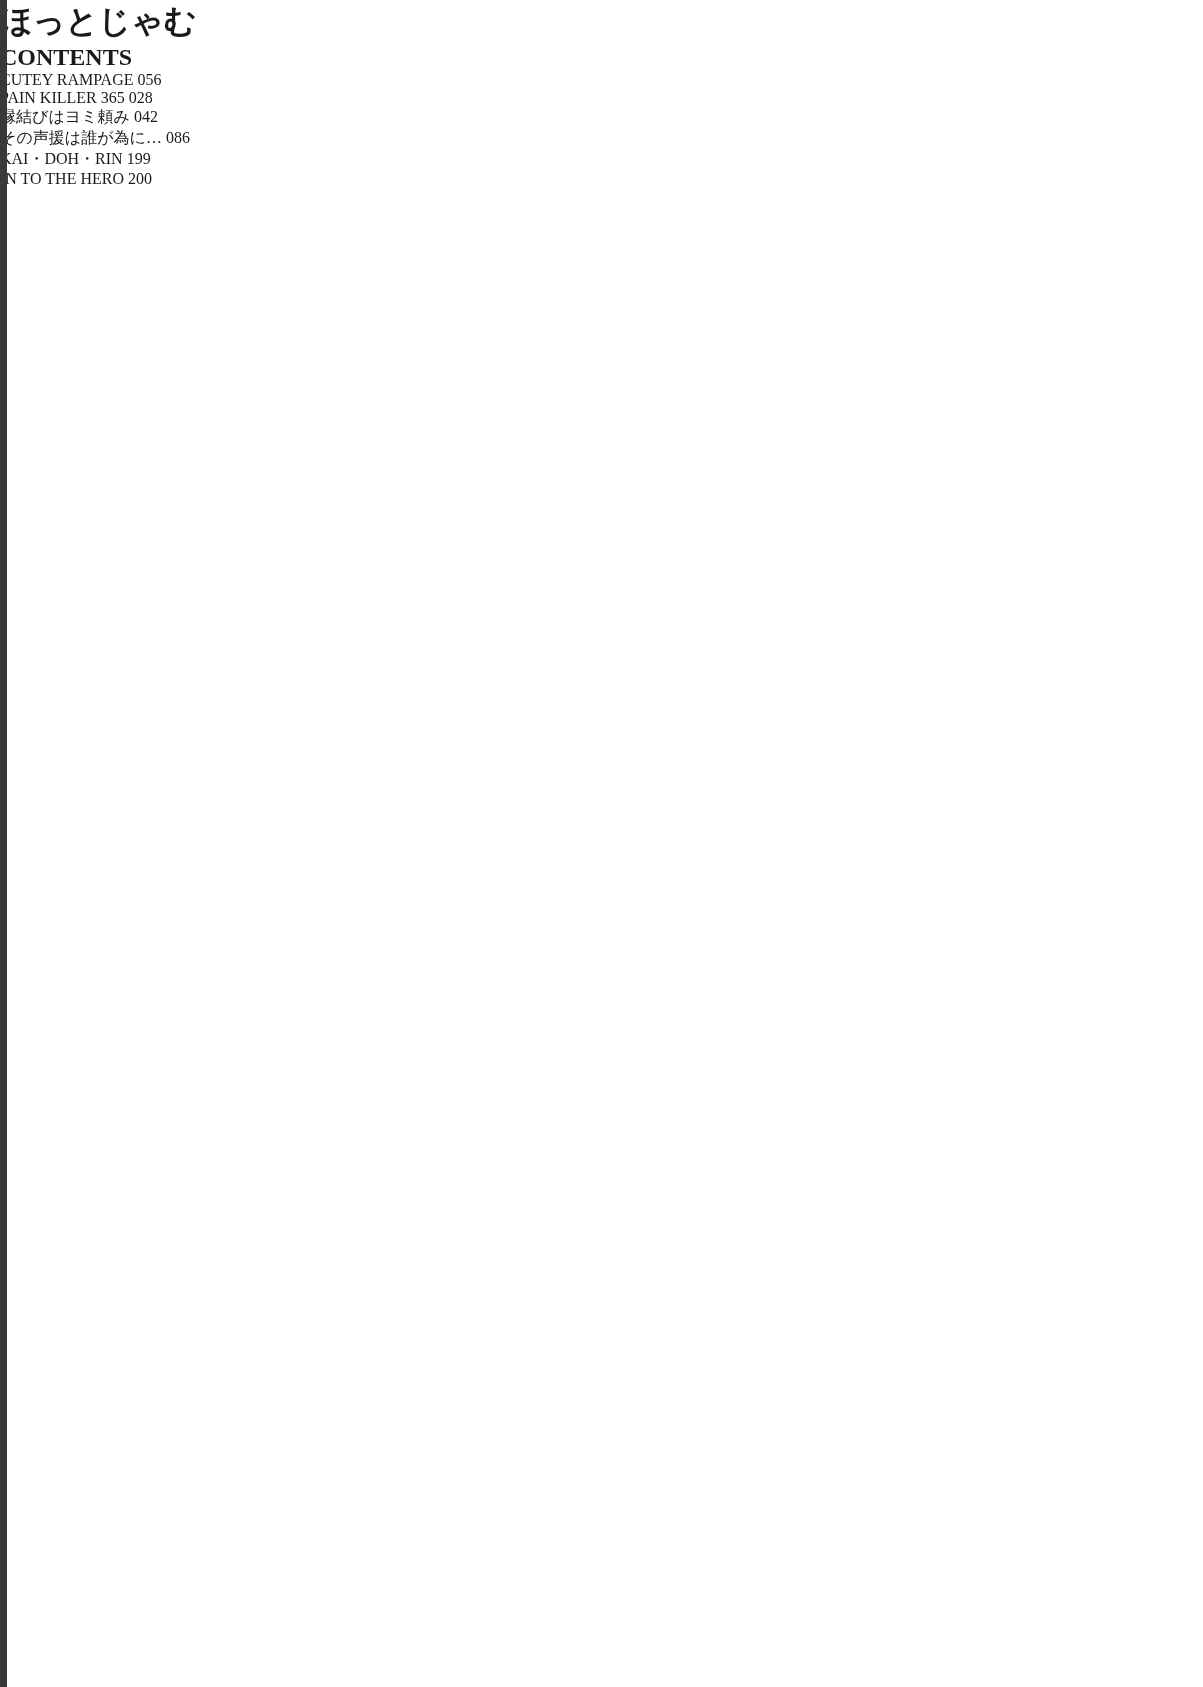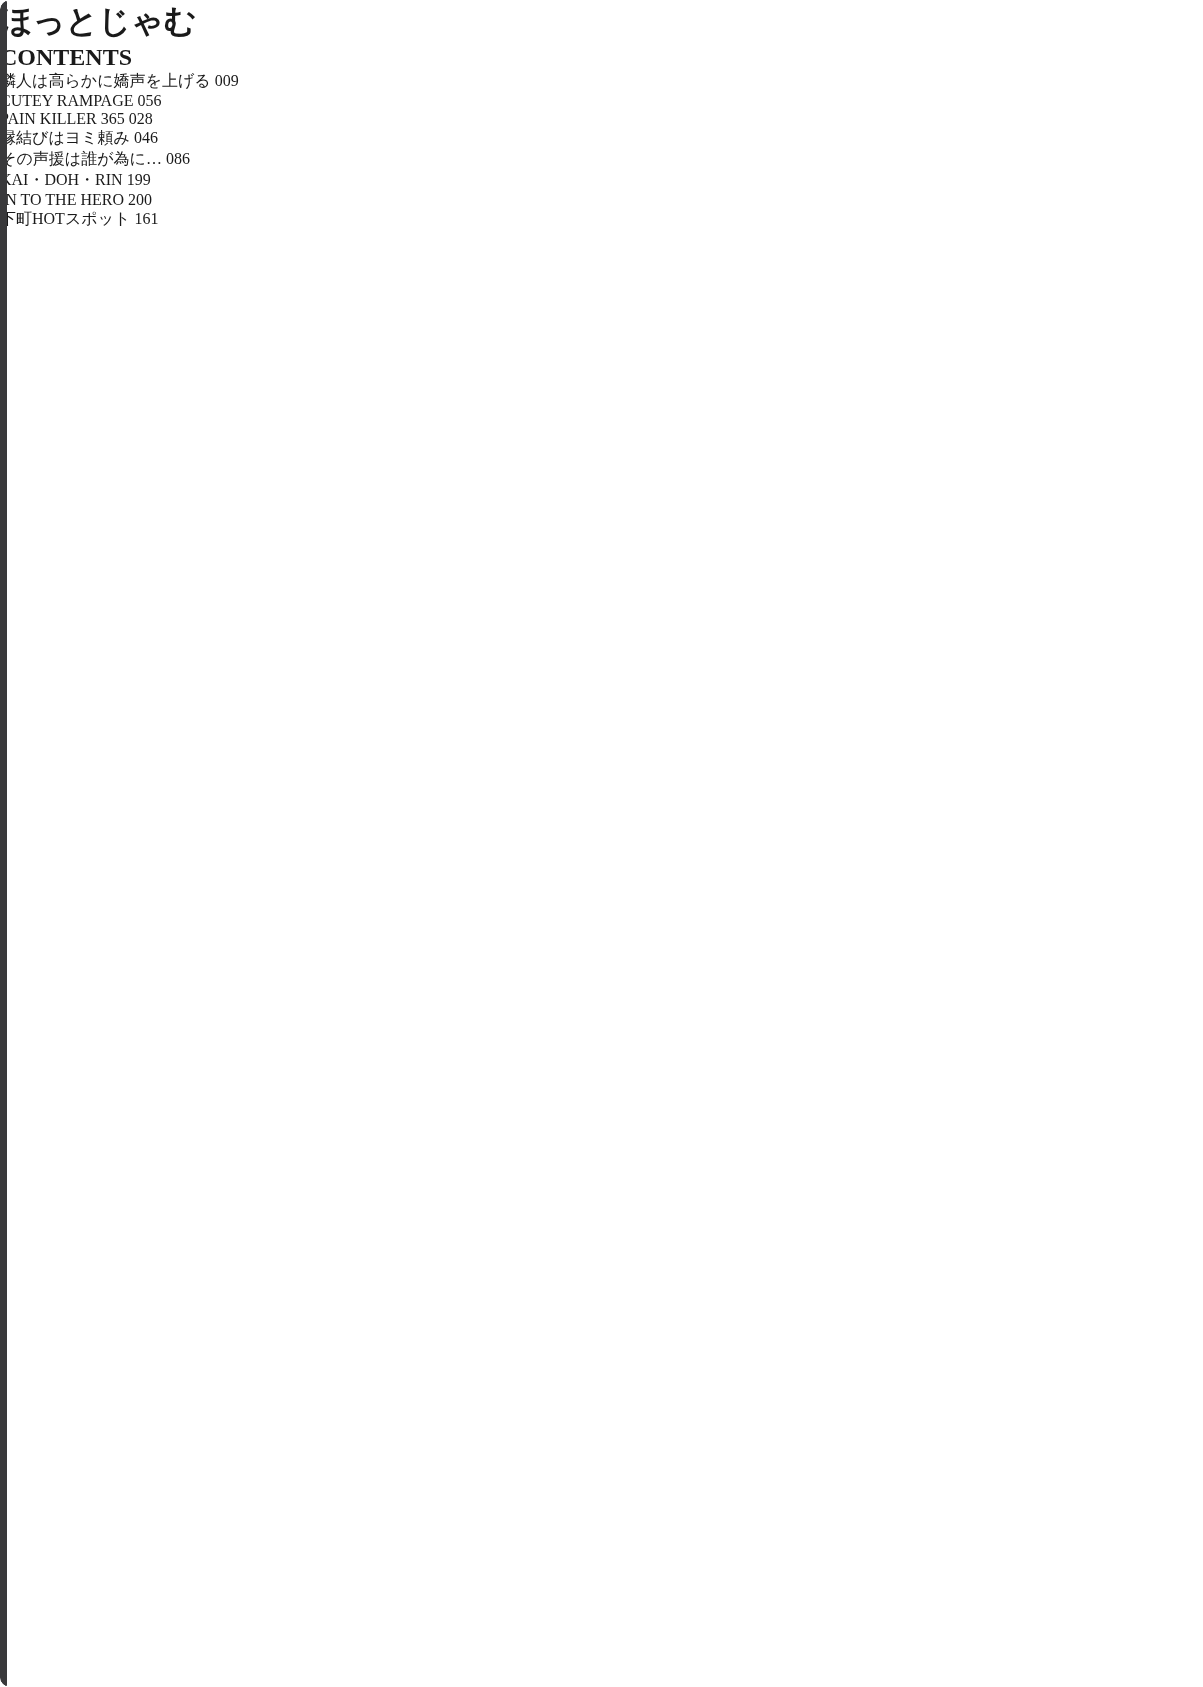--- a/index.html
+++ b/index.html
@@ -1,15 +1,15 @@
 <!DOCTYPE html>
 <html><head>
 <meta charset="utf-8">
 <style>
-  * { margin: 0; padding: 0; box-sizing: border-box; border-radius: 10px; }
+  * { margin: 0; padding: 0; box-sizing: border-box; }
   html, body {
     width: 1203px;
     background: #ffffff;
     font-family: "Liberation Serif", "DejaVu Serif", serif;
   }
   .page {
     position: relative;
     width: 1203px;
     height: 1687px;
     background: #ffffff;
@@ -84,55 +84,47 @@
 
   <div class="edge-strip left"></div>
   <div class="edge-strip right"></div>
 
   <h1 class="book-title">ほっとじゃむ</h1>
 
   <h2 class="contents-heading">CONTENTS</h2>
 
   <div class="toc-list">
 
-    <div class="toc-row">
-      <span class="toc-title">隣人は高らかに嬌声を上げる</span>
-      <span class="toc-page">009</span>
-    </div>
 
 
     <div class="toc-row">
       <span class="toc-title">CUTEY RAMPAGE</span>
       <span class="toc-page">056</span>
     </div>
 
     <div class="toc-row">
       <span class="toc-title">PAIN KILLER 365</span>
       <span class="toc-page">028</span>
     </div>
 
     <div class="toc-row">
       <span class="toc-title">縁結びはヨミ頼み</span>
-      <span class="toc-page">046</span>
+      <span class="toc-page">042</span>
     </div>
 
     <div class="toc-row">
       <span class="toc-title">その声援は誰が為に…</span>
       <span class="toc-page">086</span>
     </div>
 
     <div class="toc-row">
       <span class="toc-title">KAI・DOH・RIN</span>
       <span class="toc-page">199</span>
     </div>
 
     <div class="toc-row">
       <span class="toc-title">IN TO THE HERO</span>
       <span class="toc-page">200</span>
     </div>
 
-    <div class="toc-row">
-      <span class="toc-title">下町HOTスポット</span>
-      <span class="toc-page">161</span>
-    </div>
   </div>
 
 </div>
 
 </body></html>

